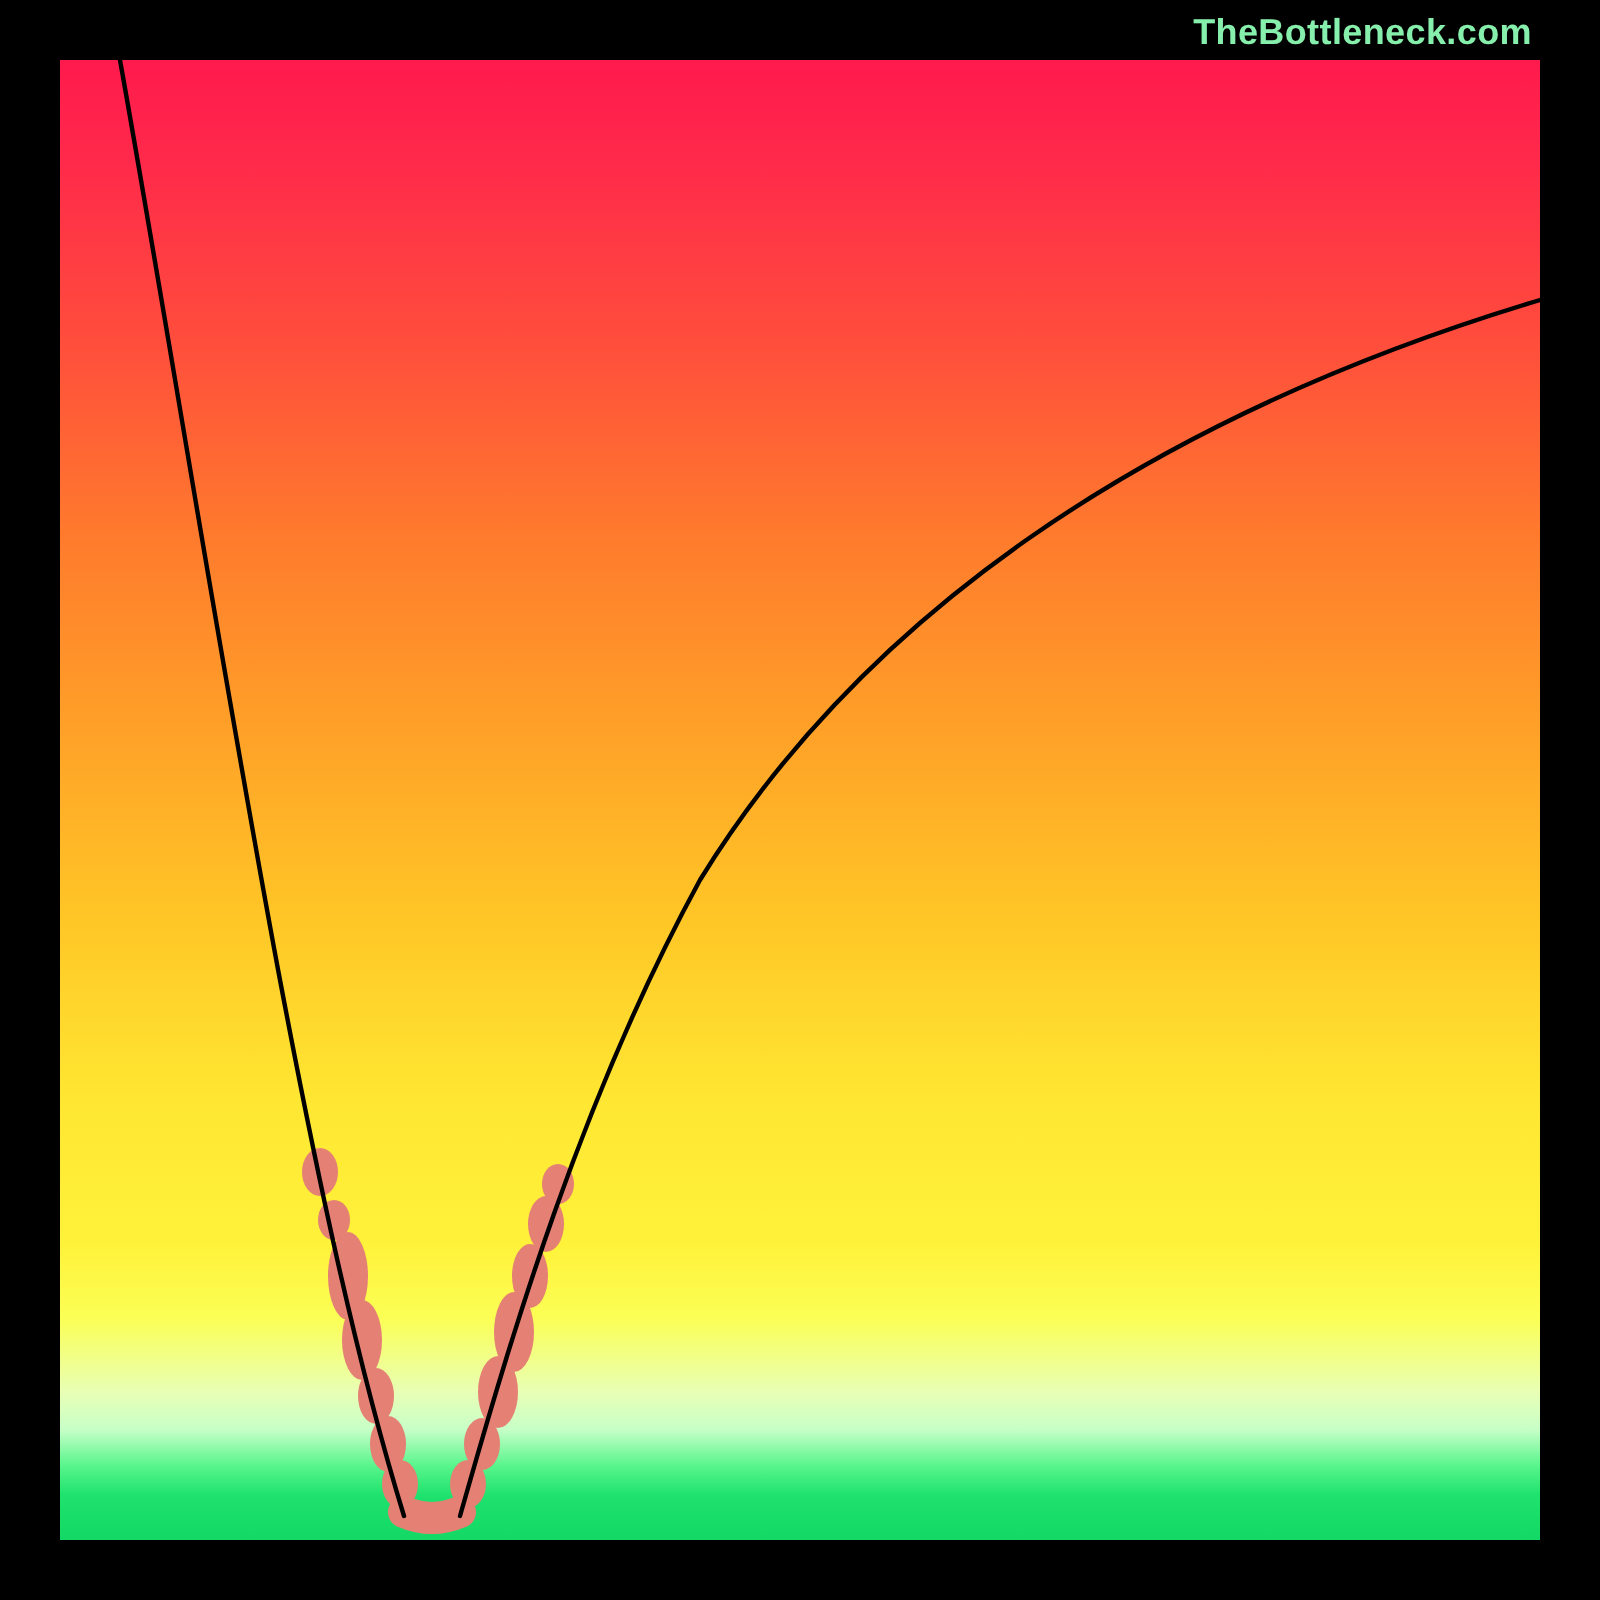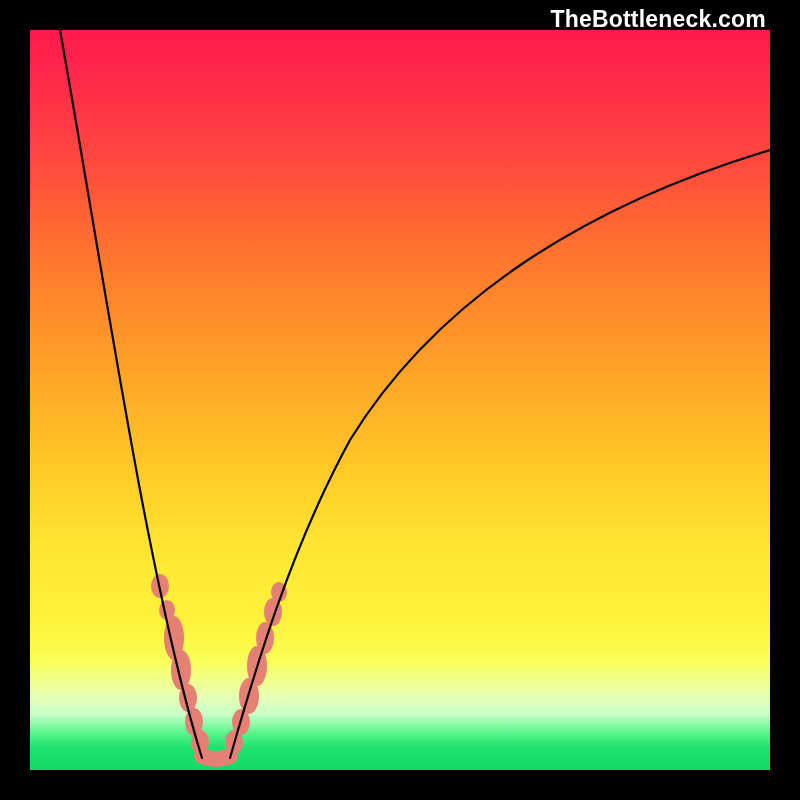--- a/index.html
+++ b/index.html
@@ -39,23 +39,23 @@
       #58f58c 95%,
       #1ee26d 97%,
       #14d865 100%
     );
   }
   .watermark {
     position: absolute;
     top: 6px;
     right: 34px;
     font-family: Arial, Helvetica, sans-serif;
-    font-size: 23px;
+    font-size: 18px;
     font-weight: 600;
-    color: #ffffff;
+    color: #86efac;
     letter-spacing: 0.2px;
     user-select: none;
     z-index: 20;
   }
   svg.curves {
     position: absolute;
     left: 0;
     top: 0;
     width: 740px;
     height: 740px;

